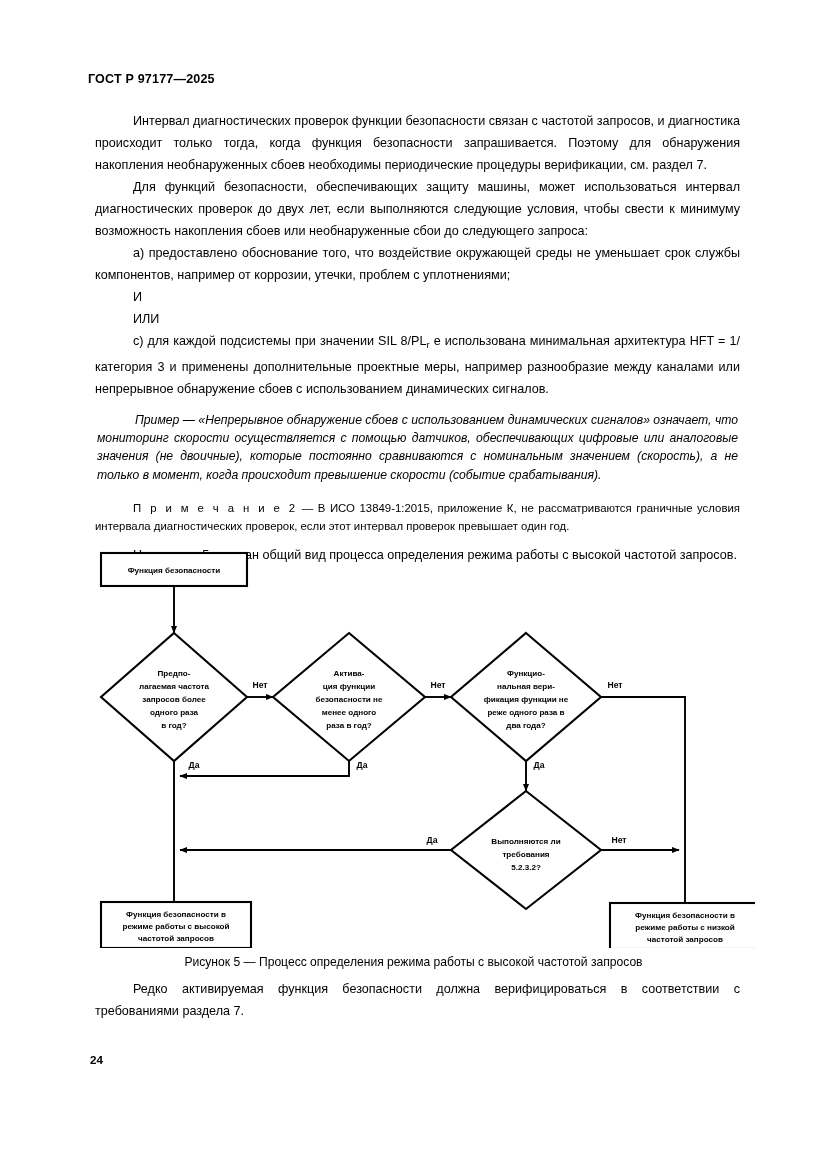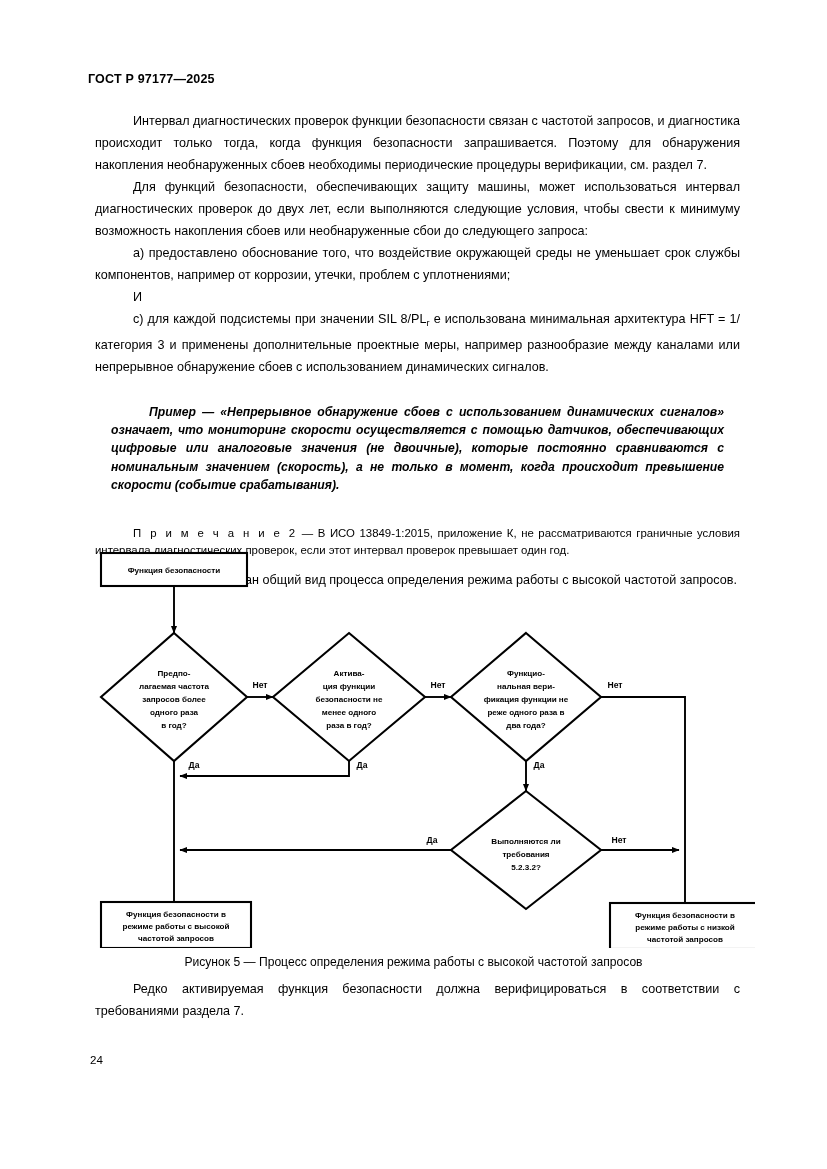--- a/index.html
+++ b/index.html
@@ -39,25 +39,25 @@
     margin: 0;
     font-size: 12.6px;
     line-height: 22px;
     text-align: justify;
     text-indent: 38px;
     hyphens: manual;
   }
   .spacer-s { height: 5px; }
   .spacer-m { height: 9px; }
   p.example {
-    margin: 16px;
+    margin: 2px;
     font-size: 12.2px;
     line-height: 18.4px;
     font-style: italic;
-    font-weight: bold;
+    font-weight: normal;
     text-align: justify;
     text-indent: 38px;
   }
   p.note {
     margin: 0;
     font-size: 11.4px;
     line-height: 17.6px;
     text-align: justify;
     text-indent: 38px;
   }
@@ -88,20 +88,21 @@
     position: absolute;
     left: 95px;
     top: 978px;
     width: 645px;
   }
   .page-number {
     position: absolute;
     left: 90px;
     top: 1053px;
     font-size: 11.6px;
+    font-weight: bold;
   }
   .fig-text {
     font-family: "Liberation Sans", sans-serif;
     font-weight: bold;
     font-size: 8.1px;
     fill: #000000;
   }
   .fig-label {
     font-family: "Liberation Sans", sans-serif;
     font-weight: bold;
@@ -130,20 +131,21 @@
 
     <p class="para">Интервал диагностических проверок функции безопасности связан с частотой запросов, и диагностика происходит только тогда, когда функция безопасности запрашивается. Поэтому для обнаружения накопления необнаруженных сбоев необходимы периодические процедуры верификации, см. раздел 7.</p>
 
     <p class="para">Для функций безопасности, обеспечивающих защиту машины, может использоваться интервал диагностических проверок до двух лет, если выполняются следующие условия, чтобы свести к минимуму возможность накопления сбоев или необнаруженные сбои до следующего запроса:</p>
 
     <p class="para">а) предоставлено обоснование того, что воздействие окружающей среды не уменьшает срок службы компонентов, например от коррозии, утечки, проблем с уплотнениями;</p>
 
     <p class="para">И</p>
 
 
+    <p class="para">ИЛИ</p>
 
     <p class="para"><span>с) для каждой подсистемы при значении SIL 8/PL</span><span class="sub">r</span><span> е использована минимальная архитектура HFT = 1/категория 3 и применены дополнительные проектные меры, например разнообразие между каналами или непрерывное обнаружение сбоев с использованием динамических сигналов.</span></p>
 
     <div class="spacer-m"></div>
 
     <p class="example">Пример — «Непрерывное обнаружение сбоев с использованием динамических сигналов» означает, что мониторинг скорости осуществляется с помощью датчиков, обеспечивающих цифровые или аналоговые значения (не двоичные), которые постоянно сравниваются с номинальным значением (скорость), а не только в момент, когда происходит превышение скорости (событие срабатывания).</p>
 
     <div class="spacer-m"></div>
 
 

